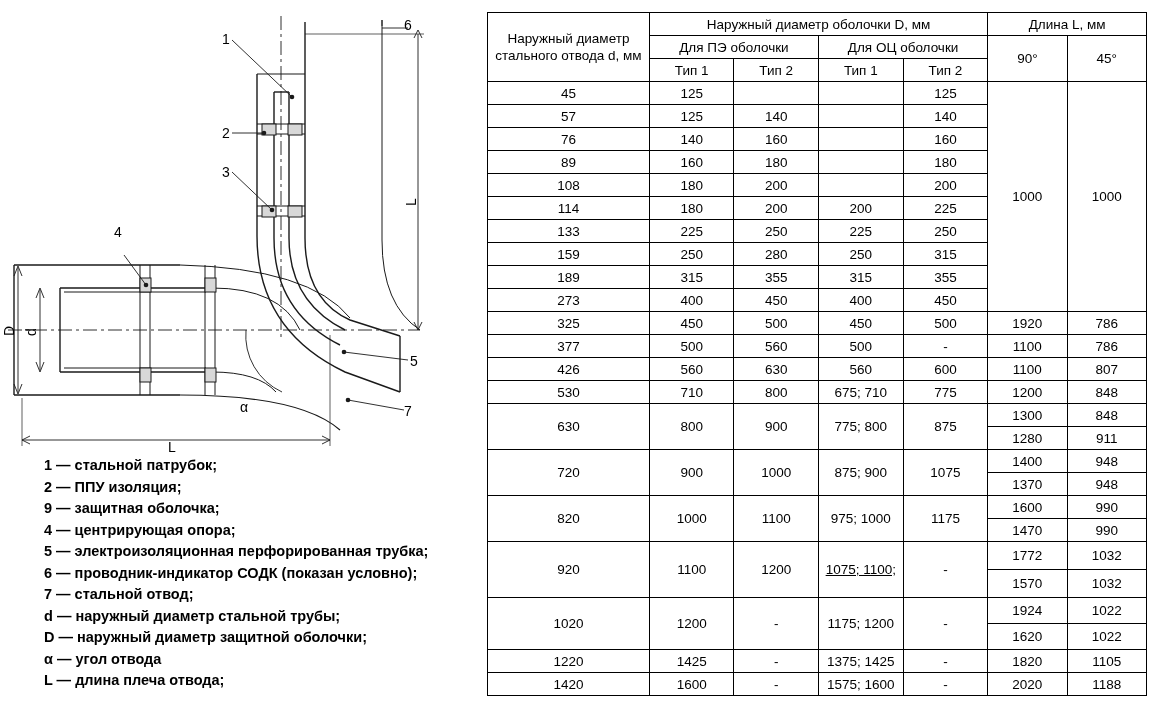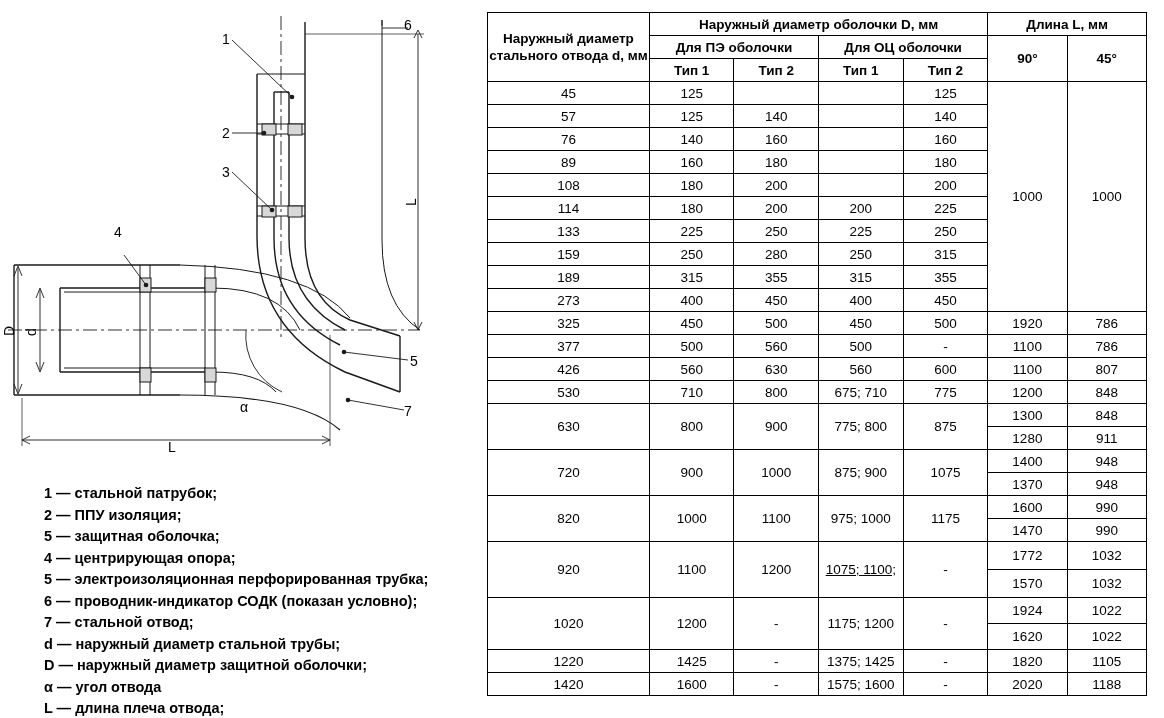--- a/index.html
+++ b/index.html
@@ -36,21 +36,20 @@
   
   .legend {
     position: absolute;
     left: 44px;
     top: 455px;
     width: 430px;
     font-size: 14.5px;
     line-height: 21.5px;
     font-weight: bold;
     color: #000;
-    margin-top: 28px;
   }
   .legend div {
     white-space: nowrap;
   }
 
   
   .table-wrap {
     position: absolute;
     left: 487px;
     top: 12px;
@@ -64,21 +63,21 @@
   }
   table.spec th, table.spec td {
     border: 1px solid #000;
     text-align: center;
     vertical-align: middle;
     padding: 0;
     height: 22px;
     font-weight: normal;
   }
   table.spec th {
-    font-weight: bold;
+    font-weight: normal;
     font-size: 13.5px;
     line-height: 17px;
   }
   .hdr-tall { height: 40px; }
   .hdr-left {
     text-align: center;
     padding: 0 6px;
     line-height: 20px;
   }
   td.val { height: 23px; }
@@ -205,21 +204,21 @@
         <text x="408" y="206" transform="rotate(-90 412,202)">L</text>
         <text x="168" y="452">L</text>
         <text x="240" y="412">α</text>
       </g>
     </svg>
   </div>
 
   <div class="legend">
     <div>1 — стальной патрубок;</div>
     <div>2 — ППУ изоляция;</div>
-    <div>5 — защитная оболочка;</div>
+    <div>9 — защитная оболочка;</div>
     <div>4 — центрирующая опора;</div>
     <div>5 — электроизоляционная перфорированная трубка;</div>
     <div>6 — проводник-индикатор СОДК (показан условно);</div>
     <div>7 — стальной отвод;</div>
     <div>d — наружный диаметр стальной трубы;</div>
     <div>D — наружный диаметр защитной оболочки;</div>
     <div>α — угол отвода</div>
     <div>L — длина плеча отвода;</div>
   </div>
 

